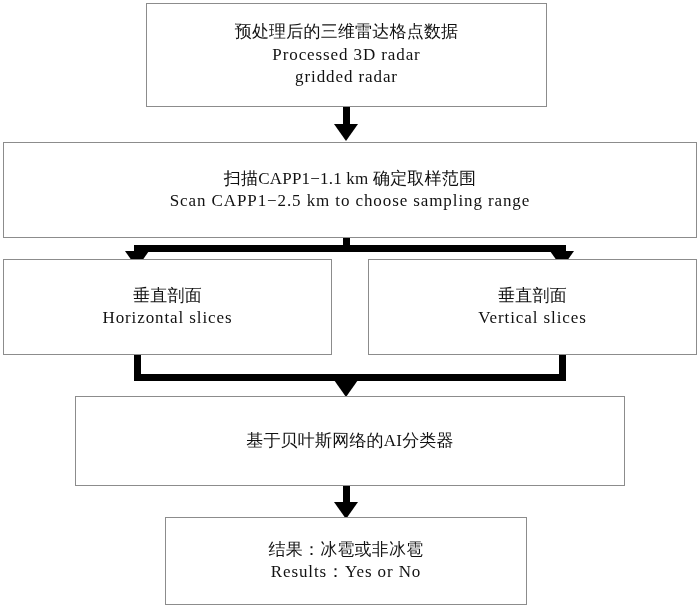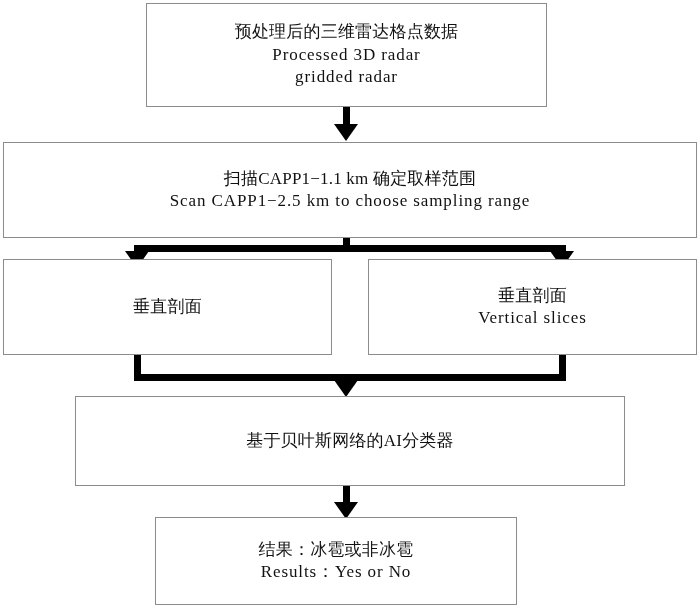--- a/index.html
+++ b/index.html
@@ -43,21 +43,21 @@
     letter-spacing: 0.9px;
     white-space: nowrap;
     text-align: center;
   }
   
   #node-source   { left: 146px; top: 3px;   width: 401px; height: 104px; }
   #node-scan     { left: 3px;   top: 142px; width: 694px; height: 96px; }
   #node-horiz    { left: 3px;   top: 259px; width: 329px; height: 96px; }
   #node-vert     { left: 368px; top: 259px; width: 329px; height: 96px; }
   #node-ai       { left: 75px;  top: 396px; width: 550px; height: 90px; }
-  #node-result   { left: 155px; top: 517px; width: 362px; height: 88px; }
+  #node-result   { left: 165px; top: 517px; width: 362px; height: 88px; }
 
   
   .conn {
     position: absolute;
     z-index: 1;
   }
   .vbar {
     position: absolute;
     background: #000000;
     width: 7px;
@@ -124,20 +124,21 @@
     <div class="vbar" id="s-stem"></div>
     <div class="hbar" id="s-bar"></div>
     <div class="vbar" id="s-left"></div>
     <div class="vbar" id="s-right"></div>
     <div class="arrowhead" id="s-head-l"></div>
     <div class="arrowhead" id="s-head-r"></div>
   </div>
 
   <div class="node" id="node-horiz">
     <div class="line-cn">垂直剖面</div>
+    <div class="line-en">Horizontal slices</div>
   </div>
 
   <div class="node" id="node-vert">
     <div class="line-cn">垂直剖面</div>
     <div class="line-en">Vertical slices</div>
   </div>
 
   <div class="conn">
     <div class="vbar" id="m-left"></div>
     <div class="vbar" id="m-right"></div>

